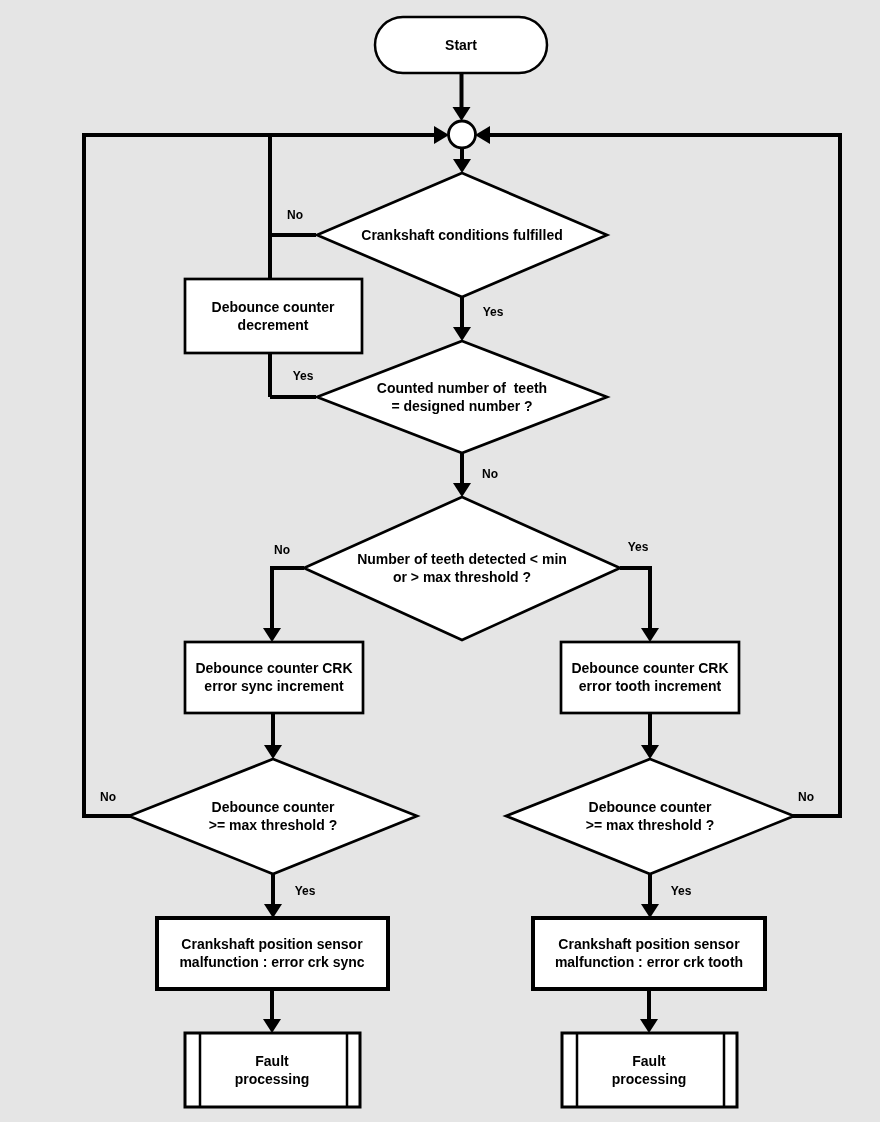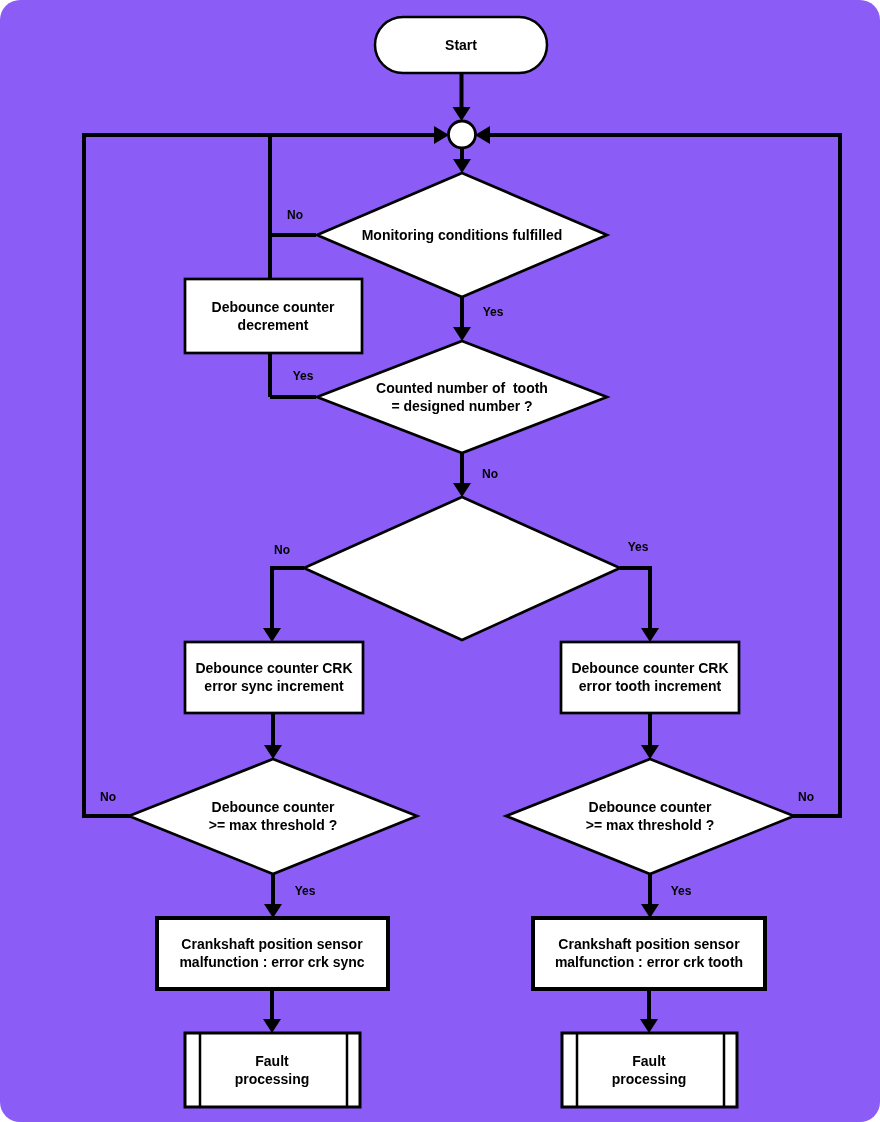--- a/index.html
+++ b/index.html
@@ -4,23 +4,22 @@
 <style>
   html, body {
     margin: 0;
     padding: 0;
     background: #ffffff;
   }
   #stage {
     position: relative;
     width: 880px;
     height: 1122px;
-    background: #8b5cf6;
+    background: #e5e5e5;
     font-family: "Liberation Sans", sans-serif;
-    border-radius: 20px;
   }
   #flow-svg {
     position: absolute;
     left: 0;
     top: 0;
   }
   .lbl {
     position: absolute;
     transform: translate(-50%, -50%);
     font-family: "Liberation Sans", sans-serif;
@@ -121,28 +120,30 @@
 
     <rect class="shape" x="185" y="1033" width="175" height="74" stroke-width="3"></rect>
     <path d="M200 1033 L200 1107 M347 1033 L347 1107" stroke="#000000" stroke-width="2.5" fill="none"></path>
 
     <rect class="shape" x="562" y="1033" width="175" height="74" stroke-width="3"></rect>
     <path d="M577 1033 L577 1107 M724 1033 L724 1107" stroke="#000000" stroke-width="2.5" fill="none"></path>
   </svg>
 
   <div class="lbl" style="left:461px; top:45px;">Start</div>
 
-  <div class="lbl" style="left:462px; top:235px;">Monitoring conditions fulfilled</div>
+  <div class="lbl" style="left:462px; top:235px;">Crankshaft conditions fulfilled</div>
 
   <div class="lbl" style="left:273px; top:316px;">Debounce counter
 decrement</div>
 
-  <div class="lbl" style="left:462px; top:397px;">Counted number of  tooth
+  <div class="lbl" style="left:462px; top:397px;">Counted number of  teeth
 = designed number ?</div>
 
+  <div class="lbl" style="left:462px; top:568px;">Number of teeth detected &lt; min
+or &gt; max threshold ?</div>
 
   <div class="lbl" style="left:274px; top:677px;">Debounce counter CRK
 error sync increment</div>
 
   <div class="lbl" style="left:650px; top:677px;">Debounce counter CRK
 error tooth increment</div>
 
   <div class="lbl" style="left:273px; top:816px;">Debounce counter
 &gt;= max threshold ?</div>
 

